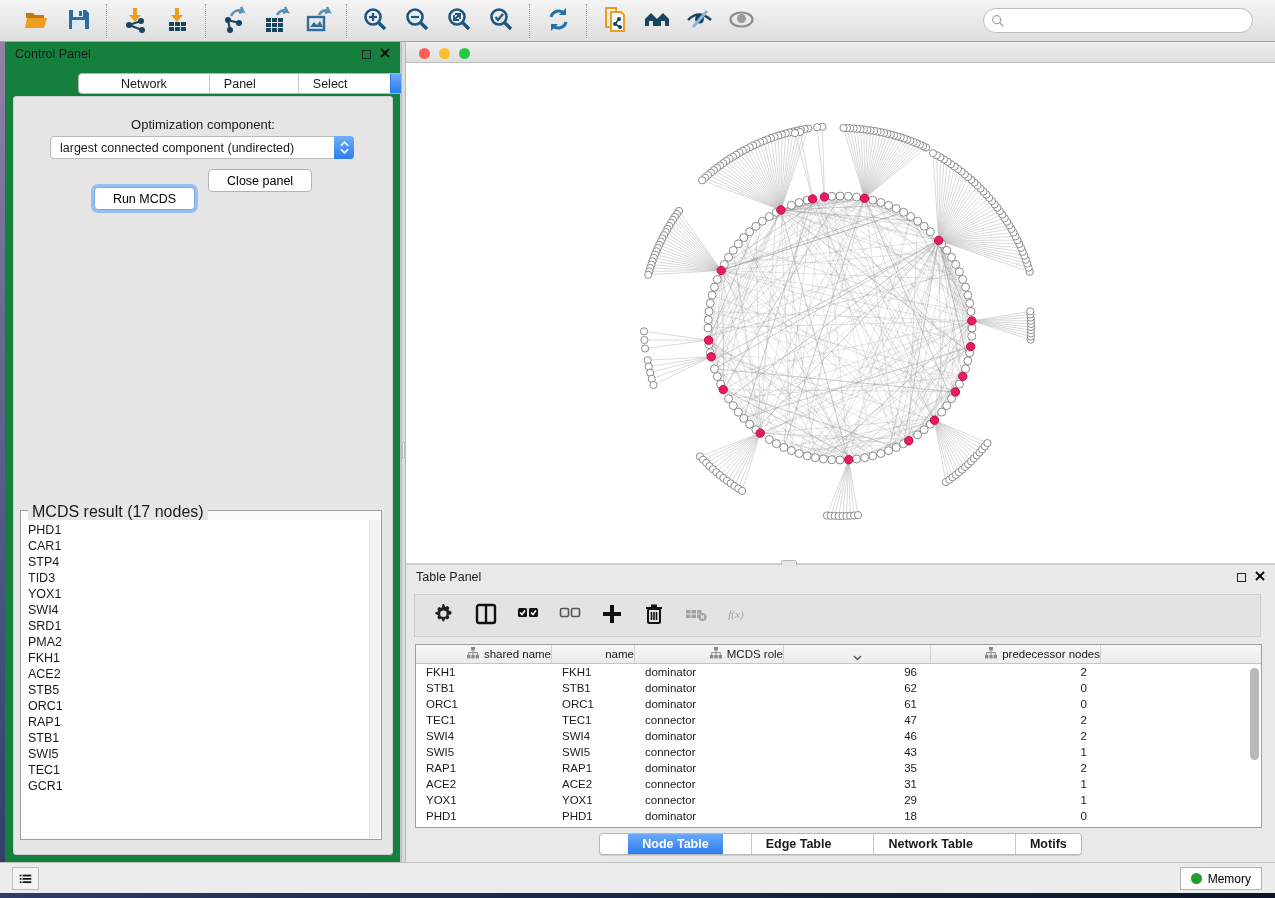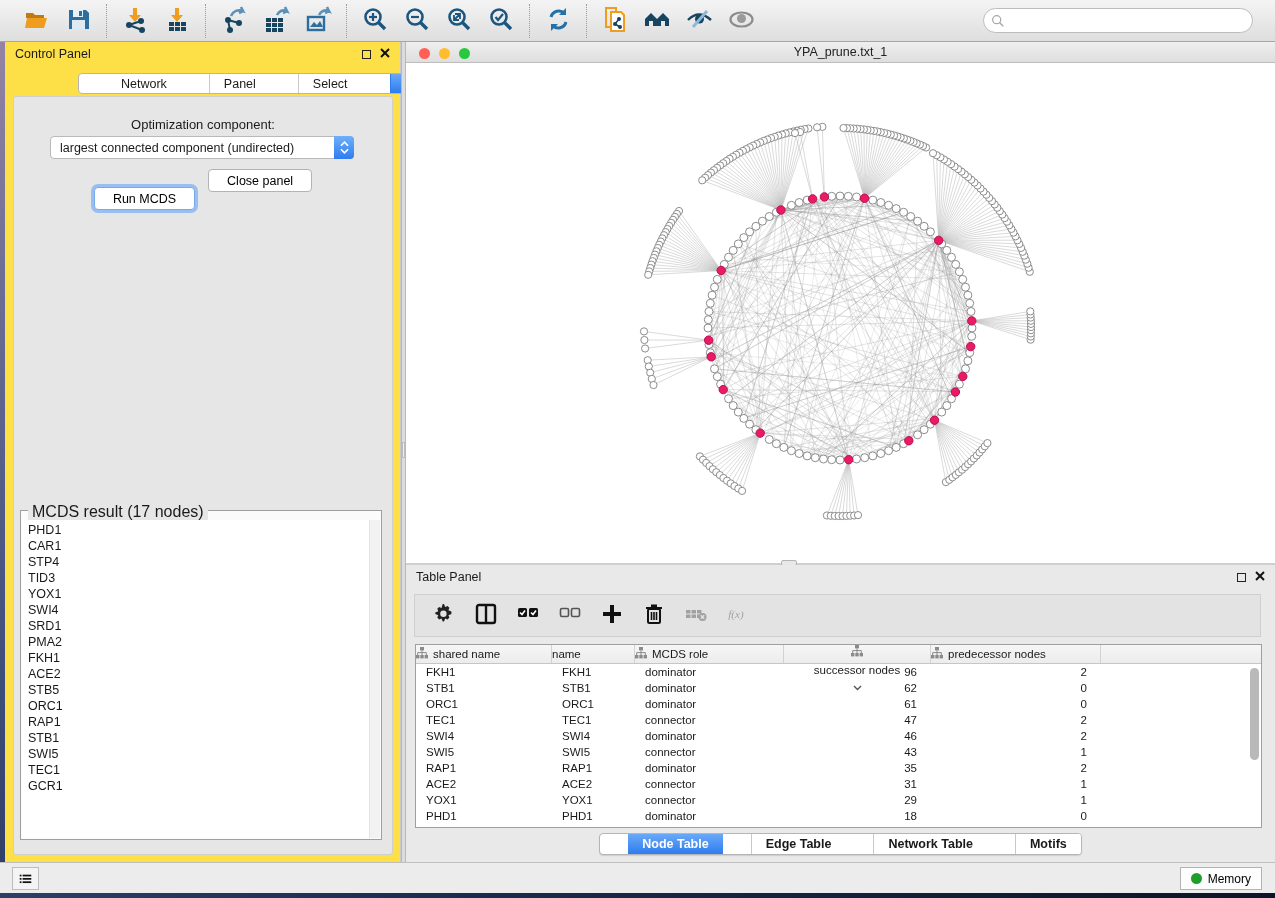--- a/index.html
+++ b/index.html
@@ -18,21 +18,21 @@
   .tb-sep{width:0;height:34px;border-left:1px dotted #9a9a9a;}
   .tb-btn{width:36px;height:34px;border:none;background:transparent;display:flex;
      align-items:center;justify-content:center;padding:0;cursor:default;}
   .tb-btn svg{width:27px;height:27px;}
   .search-wrap{position:absolute;right:22px;top:8px;width:270px;height:25px;
      background:#fff;border:1px solid #bdbdbd;border-radius:13px;display:flex;align-items:center;padding-left:7px;}
   .search-wrap svg{width:14px;height:14px;opacity:.65;}
   .search-input{border:none;outline:none;flex:1;height:20px;font-size:12px;background:transparent;margin-left:4px;font-family:"Liberation Sans",sans-serif;}
 
   
-  .control-panel{position:absolute;left:5px;top:42px;width:396px;height:820px;background:#fde047;border-right:1px solid #c9c9c9;}
+  .control-panel{position:absolute;left:5px;top:42px;width:396px;height:820px;background:#15803d;border-right:1px solid #c9c9c9;}
   .panel-titlebar{position:absolute;left:0;top:0;right:0;height:24px;display:flex;align-items:center;padding:0 10px;font-size:12.5px;}
   .panel-controls{margin-left:auto;display:flex;align-items:center;gap:9px;}
   .win-float{width:9px;height:9px;border:1.5px solid #222;background:transparent;display:inline-block;}
   .win-close svg{width:10px;height:10px;}
   .cp-tabs{position:absolute;left:73px;top:31px;height:21px;display:flex;border:1px solid #b5b5b5;border-radius:4px;overflow:hidden;background:#fff;}
   .seg{height:100%;display:flex;align-items:center;justify-content:center;font-size:12.5px;padding:0 14px;background:#fff;border-left:1px solid #c9c9c9;margin-left:28px;}
   .seg:first-child{border-left:none;}
   .seg.selected{background:linear-gradient(#6aa9f7,#2e7cf0);color:#fff;border-left-color:#2e7cf0;}
   .cp-content{position:absolute;left:8px;right:7px;top:54px;bottom:7px;background:#e6e6e6;border:1px solid #cfcfcf;border-radius:3px;}
   .opt-label{position:absolute;left:0;right:0;top:20px;text-align:center;font-size:13px;}
@@ -63,21 +63,21 @@
   .h-handle{position:absolute;left:375px;top:-3px;width:16px;height:6px;background:#e8e8e8;border:1px solid #b5b5b5;border-radius:2px;}
 
   
   .table-panel{position:absolute;left:406px;top:565px;width:869px;height:297px;background:#e9e9e9;}
   .tp-toolbar{position:absolute;left:8px;right:14px;top:29px;height:43px;background:#e3e3e3;border:1px solid #cfcfcf;display:flex;align-items:center;gap:12px;padding-left:14px;}
   .tp-btn{width:30px;height:32px;border:none;background:transparent;display:flex;align-items:center;justify-content:center;padding:0;}
   .tp-btn svg{width:22px;height:22px;}
   .tp-btn.disabled{opacity:.9;}
   .table-wrap{position:absolute;left:9px;top:79px;width:847px;height:184px;background:#fff;border:1px solid #9f9f9f;overflow:hidden;}
   .thead{display:flex;height:19px;border-bottom:1px solid #c6c6c6;background:linear-gradient(#f6f6f6,#ececec);}
-  .th{display:flex;align-items:center;justify-content:flex-start;gap:5px;font-size:11.5px;border-right:1px solid #d2d2d2;height:100%;}
+  .th{display:flex;align-items:center;justify-content:flex-end;gap:5px;font-size:11.5px;border-right:1px solid #d2d2d2;height:100%;}
   .th svg{flex:none;}
   .trow{display:flex;height:16px;}
   .td{font-size:11.5px;line-height:16px;white-space:nowrap;overflow:hidden;}
   .td.l{padding-left:10px;}
   .td.r{text-align:right;padding-right:14px;}
   .tbl-scroll{position:absolute;right:2px;top:23px;width:9px;height:155px;}
   .tbl-thumb{position:absolute;left:0;top:0;width:9px;height:92px;background:#b9b9b9;border-radius:5px;}
   .tp-tabs{position:absolute;left:0;right:0;top:268px;display:flex;justify-content:center;font-weight:bold;}
   .tp-tabs-inner{display:flex;height:22px;border:1px solid #b5b5b5;border-radius:4px;overflow:hidden;background:#fff;box-shadow:0 1px 1px rgba(0,0,0,.12);}
 
@@ -320,21 +320,20 @@
 
   <div class="v-splitter">
     <div class="v-handle"></div>
   </div>
 
   <div class="net-window">
     <div class="net-titlebar">
       <span class="traffic" id="tl-red" style="left: 13px; background: rgb(255, 95, 87);"></span>
       <span class="traffic" id="tl-yellow" style="left: 33px; background: rgb(254, 188, 46);"></span>
       <span class="traffic" id="tl-green" style="left: 53px; background: rgb(40, 200, 64);"></span>
-      <div class="net-title">YPA_prune.txt_1</div>
     </div>
     <div class="net-view">
       <svg id="net-svg" width="869" height="502">
           <g>
             <line x1="374.9" y1="147.0" x2="565.7" y2="256.7" stroke="#8f8f8f" stroke-opacity="0.32" stroke-width="0.75"></line>
             <line x1="374.9" y1="147.0" x2="556.7" y2="216.4" stroke="#8f8f8f" stroke-opacity="0.32" stroke-width="0.75"></line>
             <line x1="374.9" y1="147.0" x2="563.7" y2="289.7" stroke="#8f8f8f" stroke-opacity="0.32" stroke-width="0.75"></line>
             <line x1="374.9" y1="147.0" x2="385.4" y2="387.7" stroke="#8f8f8f" stroke-opacity="0.32" stroke-width="0.75"></line>
             <line x1="374.9" y1="147.0" x2="303.0" y2="281.5" stroke="#8f8f8f" stroke-opacity="0.32" stroke-width="0.75"></line>
             <line x1="374.9" y1="147.0" x2="327.2" y2="187.4" stroke="#8f8f8f" stroke-opacity="0.32" stroke-width="0.75"></line>

